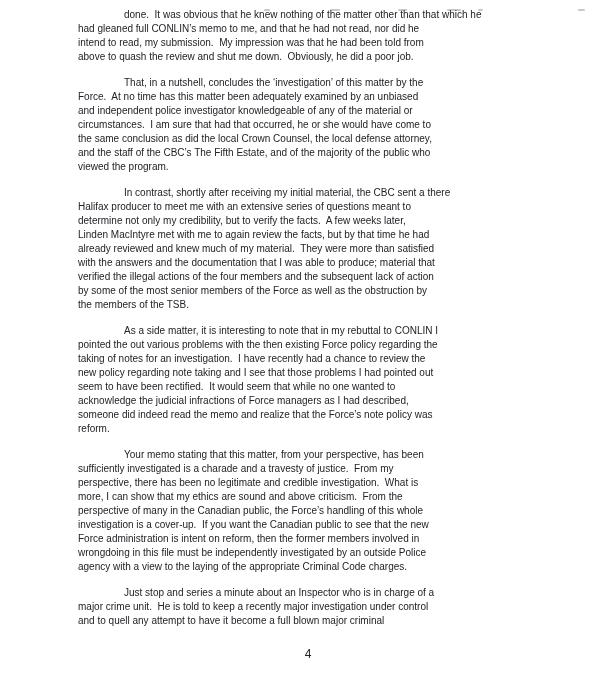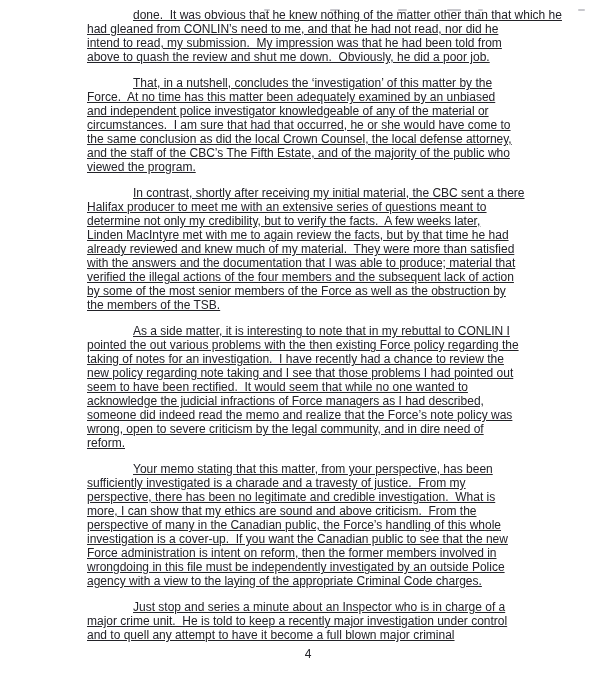--- a/index.html
+++ b/index.html
@@ -11,26 +11,25 @@
     position: relative;
     width: 607px;
     height: 678px;
     background: #ffffff;
     overflow: hidden;
     font-family: "Liberation Sans", sans-serif;
     color: #222228;
   }
   .doc-body {
     position: absolute;
-    left: 87px;
+    left: 78px;
     top: 8px;
     width: 462px;
-    font-size: 12px;
+    font-size: 10px;
     line-height: 14px;
-    text-decoration: underline;
   }
   .paragraph {
     margin: 0 0 12px 0;
   }
   .line {
     white-space: pre;
   }
   .line.indent {
     padding-left: 46px;
   }
@@ -62,21 +61,21 @@
     <div class="speck" style="left:330px; top:9px; width:10px;"></div>
     <div class="speck" style="left:398px; top:9px; width:9px;"></div>
     <div class="speck" style="left:447px; top:9px; width:14px;"></div>
     <div class="speck" style="left:478px; top:9px; width:5px;"></div>
     <div class="speck" style="left:578px; top:9px; width:7px;"></div>
   </div>
 
   <div class="doc-body">
       <div class="paragraph">
         <div class="line indent">done.  It was obvious that he knew nothing of the matter other than that which he</div>
-        <div class="line">had gleaned from CONLIN’s need to me, and that he had not read, nor did he</div>
+        <div class="line">had gleaned full CONLIN’s memo to me, and that he had not read, nor did he</div>
         <div class="line">intend to read, my submission.  My impression was that he had been told from</div>
         <div class="line">above to quash the review and shut me down.  Obviously, he did a poor job.</div>
       </div>
       <div class="paragraph">
         <div class="line indent">That, in a nutshell, concludes the ‘investigation’ of this matter by the</div>
         <div class="line">Force.  At no time has this matter been adequately examined by an unbiased</div>
         <div class="line">and independent police investigator knowledgeable of any of the material or</div>
         <div class="line">circumstances.  I am sure that had that occurred, he or she would have come to</div>
         <div class="line">the same conclusion as did the local Crown Counsel, the local defense attorney,</div>
         <div class="line">and the staff of the CBC’s The Fifth Estate, and of the majority of the public who</div>
@@ -94,21 +93,20 @@
         <div class="line">the members of the TSB.</div>
       </div>
       <div class="paragraph">
         <div class="line indent">As a side matter, it is interesting to note that in my rebuttal to CONLIN I</div>
         <div class="line">pointed the out various problems with the then existing Force policy regarding the</div>
         <div class="line">taking of notes for an investigation.  I have recently had a chance to review the</div>
         <div class="line">new policy regarding note taking and I see that those problems I had pointed out</div>
         <div class="line">seem to have been rectified.  It would seem that while no one wanted to</div>
         <div class="line">acknowledge the judicial infractions of Force managers as I had described,</div>
         <div class="line">someone did indeed read the memo and realize that the Force’s note policy was</div>
-        <div class="line">wrong, open to severe criticism by the legal community, and in dire need of</div>
         <div class="line">reform.</div>
       </div>
       <div class="paragraph">
         <div class="line indent">Your memo stating that this matter, from your perspective, has been</div>
         <div class="line">sufficiently investigated is a charade and a travesty of justice.  From my</div>
         <div class="line">perspective, there has been no legitimate and credible investigation.  What is</div>
         <div class="line">more, I can show that my ethics are sound and above criticism.  From the</div>
         <div class="line">perspective of many in the Canadian public, the Force’s handling of this whole</div>
         <div class="line">investigation is a cover-up.  If you want the Canadian public to see that the new</div>
         <div class="line">Force administration is intent on reform, then the former members involved in</div>

